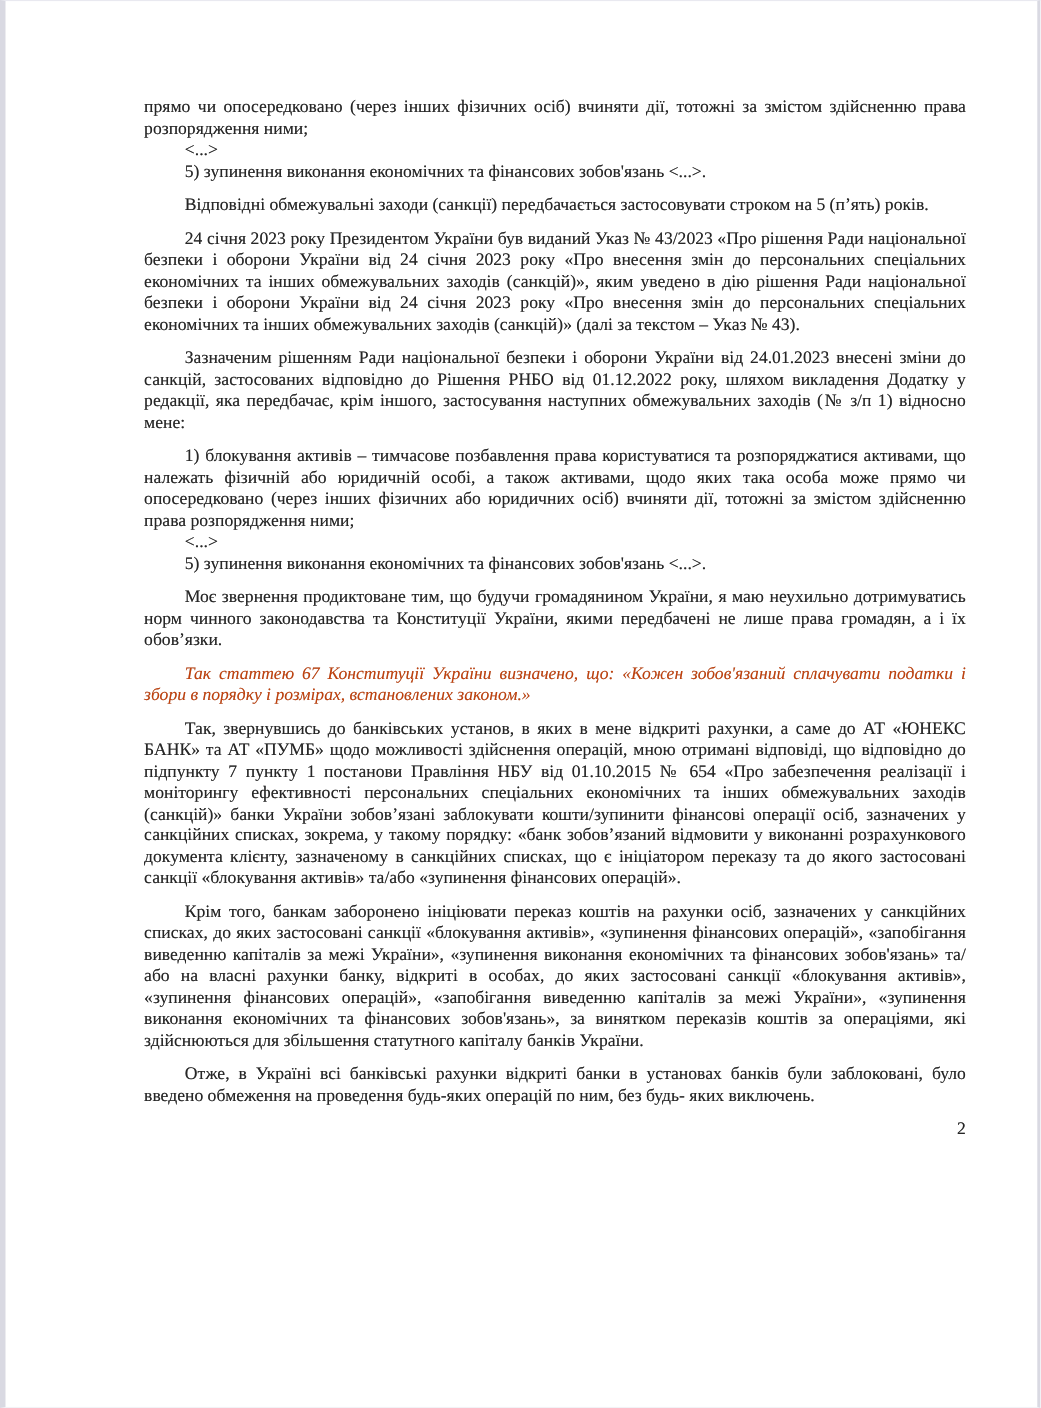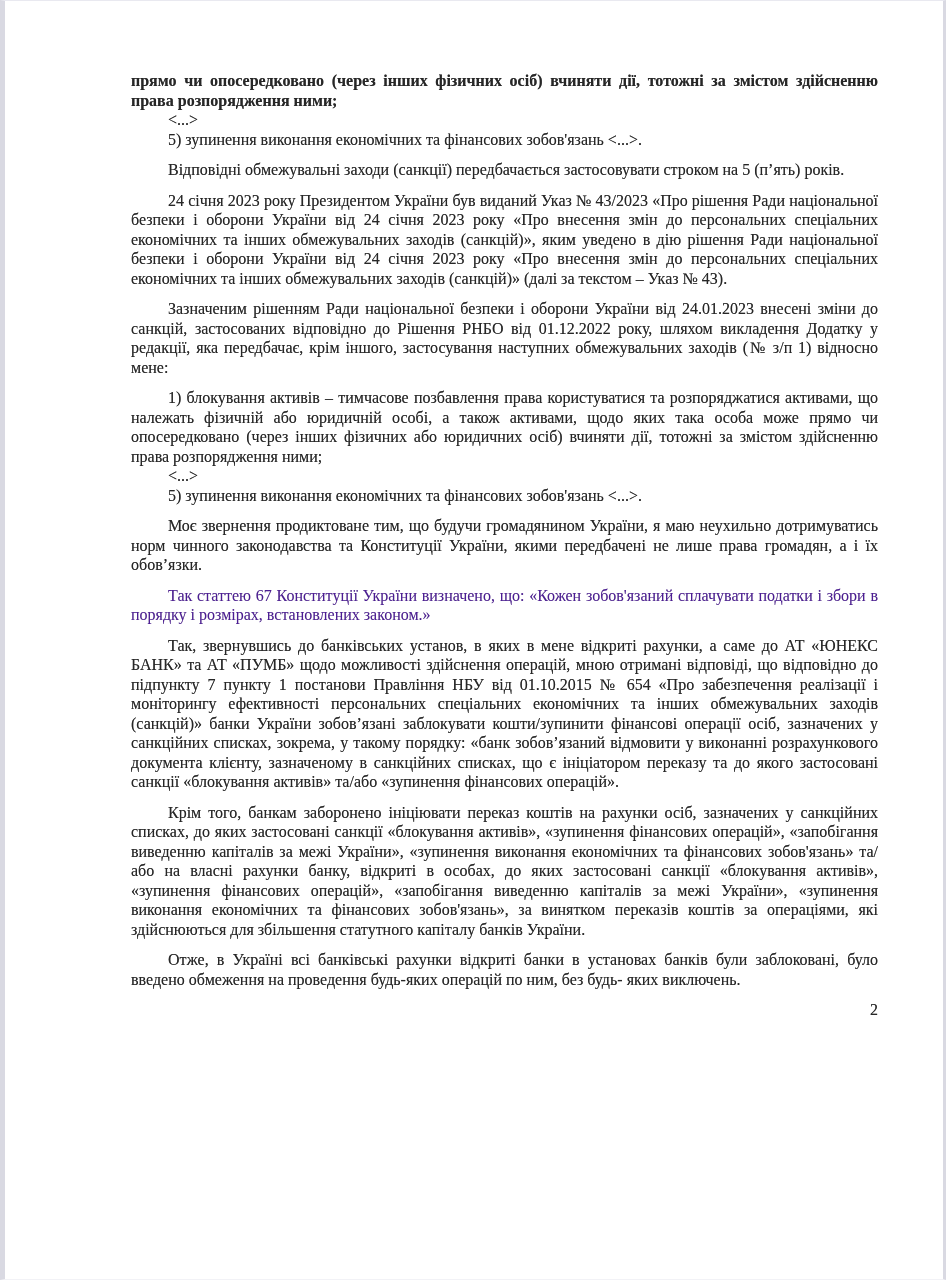--- a/index.html
+++ b/index.html
@@ -29,31 +29,31 @@
     line-height: 19.5px;
     color: #272727;
     text-align: justify;
     text-shadow: 0 0 0.5px rgba(40,40,40,0.55);
   }
   .content p {
     margin: 11px 0 0 0;
     text-indent: 37px;
   }
   .content p.cont {
-    margin-top: 0;
+    margin-top: 17px;
     text-indent: 0;
-    font-weight: bold;
   }
   .content p.line {
     margin-top: 0;
     text-align: left;
   }
   .content p.faded {
-    color: #4c1d95;
+    color: #c2410c;
     text-shadow: 0 0 0.6px rgba(120,120,120,0.5);
+    font-style: italic;
   }
   .pagenum {
     text-align: right;
     margin-top: 40px;
     text-indent: 0;
     font-family: "Liberation Serif", "DejaVu Serif", serif;
     font-size: 16px;
     color: #272727;
   }
 </style>

